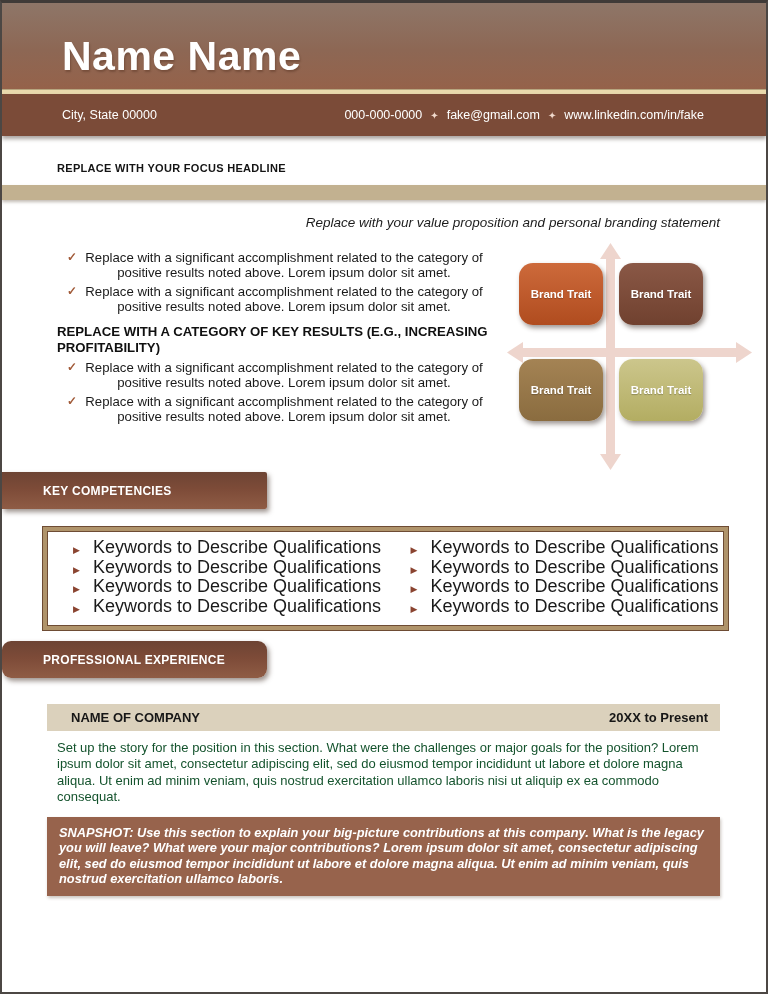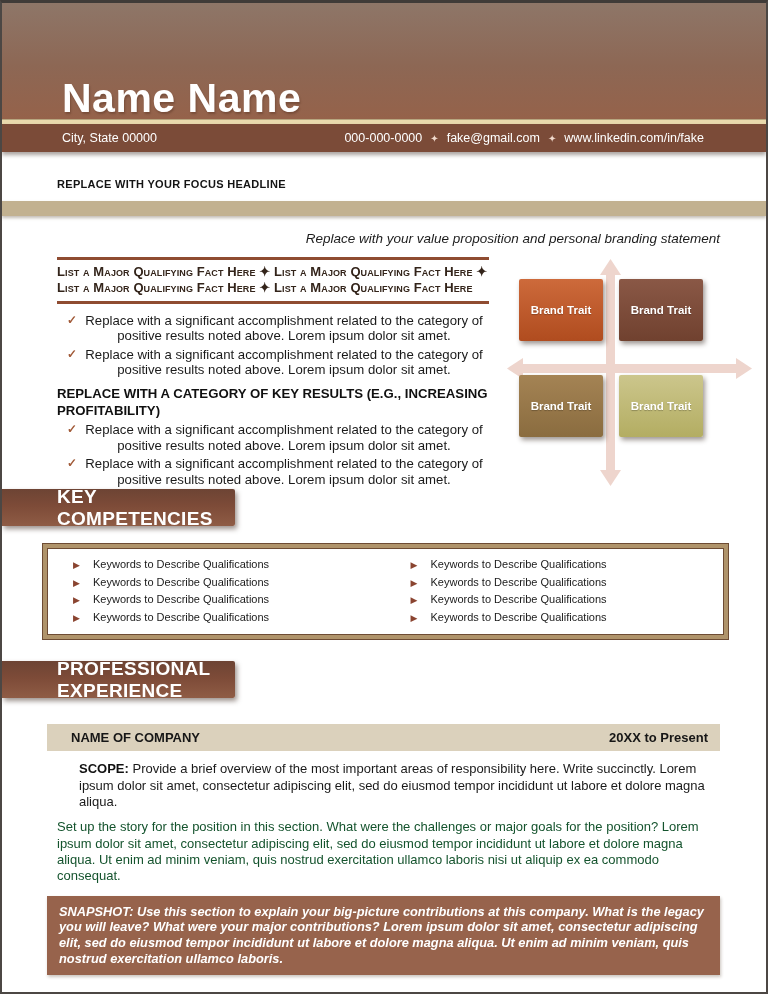--- a/index.html
+++ b/index.html
@@ -6,30 +6,30 @@
   html,body { background:#ffffff; }
   body { font-family:"Liberation Sans", sans-serif; width:768px; }
 
   .page {
     position:relative; width:768px; height:994px; background:#fff;
     border:2px solid #4c4744; border-top:3px solid #403b38; overflow:hidden;
   }
 
   
   .band-name {
-    height:116px; background:linear-gradient(180deg,#8e7668 0%,#8d6754 55%,#95624a 100%);
-    display:flex; align-items:flex-end; padding:0 0 0 60px;
+    height:86px; background:linear-gradient(180deg,#8e7668 0%,#8d6754 55%,#95624a 100%);
+    display:flex; align-items:flex-end; padding:0 0 12px 60px;
   }
   .band-name h1 {
     color:#ffffff; font-size:41px; font-weight:bold; letter-spacing:.5px;
     text-shadow:1px 2px 2px rgba(60,30,15,.30); line-height:1;
   }
   .cream-line { height:5px; background:#ead9ad; border-top:1px solid #b7a67f; }
   .band-contact {
-    height:28px; background:#7b4b38; color:#fff; display:flex; align-items:center;
+    height:42px; background:#7b4b38; color:#fff; display:flex; align-items:center;
     justify-content:space-between; padding:0 62px 0 60px; font-size:12.5px;
     box-shadow:0 3px 4px rgba(40,25,15,.4);
   }
   .contact-right { display:flex; align-items:center; gap:8px; }
   .contact-right .sep { color:#f0d9cc; font-size:10px; }
   .contact-right span[data-interactable="true"] { cursor:pointer; }
 
   
   .headline { margin:26px 46px 0 55px; font-size:11px; font-weight:bold; color:#141414; letter-spacing:.3px; }
   .tan-band { margin-top:11px; height:15px; background:#c2b190; box-shadow:0 2px 3px rgba(80,60,40,.35); }
@@ -46,49 +46,49 @@
   }
   .category { margin-top:9px; }
   .category-heading { font-size:13.2px; font-weight:bold; color:#101010; line-height:1.25; }
   .acc-item { display:flex; margin-top:3px; }
   .acc-check { flex:0 0 22px; padding-left:10px; color:#a15a38; font-size:12px; font-weight:bold; }
   .acc-text { flex:1; font-size:13.2px; color:#1a1a1a; line-height:1.17;text-align:center; }
 
   
   .quad-arrows { position:absolute; left:0; top:0; }
   .trait {
-    position:absolute; width:84px; height:62px; border-radius:2px;
+    position:absolute; width:84px; height:62px; border-radius:14px;
     display:flex; align-items:center; justify-content:center;
     color:#fff; font-size:11.5px; font-weight:bold;
     box-shadow:2px 3px 5px rgba(40,25,15,.45);
     text-shadow:0 1px 1px rgba(0,0,0,.25);
   }
   .trait-0 { left:12px; top:20px; }
   .trait-1 { left:112px; top:20px; }
   .trait-2 { left:12px; top:116px; }
   .trait-3 { left:112px; top:116px; }
 
   
   .banner {
-    margin-top:2px; width:233px; height:37px;
+    margin-top:2px; width:265px; height:37px;
     background:linear-gradient(180deg,#6d4434 0%,#7d4b38 45%,#8f5c45 100%);
     box-shadow:2px 3px 5px rgba(60,40,30,.5); border-radius:0 2px 2px 0;
-    display:flex; align-items:center; padding-left:55px;
-    color:#fff; font-size:19px; font-weight:bold; letter-spacing:.3px;
-  }
-  .banner.pe { margin-top:21px; }
+    display:flex; align-items:center; padding-left:41px;
+    color:#fff; font-size:12px; font-weight:bold; letter-spacing:.3px;
+  }
+  .banner.pe { margin-top:10px;border-radius:9px; }
 
   
   .kw-outer { margin:17px 37px 0 40px; border:1px solid #6e4c34; }
   .kw-mid { border:4px solid #b0946b; }
   .kw-inner { border:1px solid #6e4c34; background:#fff; padding:7px 0 8px 0; display:flex; }
   .kw-col { width:50%; }
   .kw-item { display:flex; align-items:baseline; line-height:16.5px; }
   .kw-bullet { flex:0 0 20px; padding-left:25px; box-sizing:content-box; color:#8a4430; font-size:9px; }
-  .kw-text { font-size:11px; color:#1a1a1a; }
+  .kw-text { font-size:18px; color:#1a1a1a; }
 
   
   .company-band {
     margin:26px 46px 0 45px; height:27px; background:#dbd1bc;
     display:flex; align-items:center; justify-content:space-between; padding:0 12px 0 24px;
   }
   .company-name { font-size:13px; font-weight:bold; color:#161616; }
   .company-dates { font-size:13px; font-weight:bold; color:#161616; }
   .job-title { margin:14px 46px 0 55px; font-size:13.5px; font-weight:bold; color:#121212; }
   .scope { margin:10px 46px 0 77px; font-size:13px; color:#1a1a1a; line-height:1.26; }
@@ -119,23 +119,20 @@
       <span data-interactable="true">www.linkedin.com/in/fake</span>
     </span>
   </div>
 
   <div class="headline" data-interactable="false">REPLACE WITH YOUR FOCUS HEADLINE</div>
   <div class="tan-band" data-interactable="false"></div>
   <div class="value-prop" data-interactable="false">Replace with your value proposition and personal branding statement</div>
 
   <div class="columns" data-interactable="false">
     <div class="col-left" data-interactable="false">
-      <div class="facts-box" data-interactable="false">
-        <span data-interactable="false">List a Major Qualifying Fact Here ✦ List a Major Qualifying Fact Here ✦ List a Major Qualifying Fact Here ✦ List a Major Qualifying Fact Here</span>
-      </div>
 
       <div class="category" data-interactable="false">
         <div class="acc-item" data-interactable="false">
           <span class="acc-check" data-interactable="false">✓</span>
           <span class="acc-text" data-interactable="false">Replace with a significant accomplishment related to the category of positive results noted above. Lorem ipsum dolor sit amet.</span>
         </div>
         <div class="acc-item" data-interactable="false">
           <span class="acc-check" data-interactable="false">✓</span>
           <span class="acc-text" data-interactable="false">Replace with a significant accomplishment related to the category of positive results noted above. Lorem ipsum dolor sit amet.</span>
         </div>
@@ -230,23 +227,20 @@
   <div class="banner pe" data-interactable="false">
     <span data-interactable="false">PROFESSIONAL EXPERIENCE</span>
   </div>
 
   <div class="company-band" data-interactable="false">
     <span class="company-name" data-interactable="false">NAME OF COMPANY</span>
     <span class="company-dates" data-interactable="false">20XX to Present</span>
   </div>
 
 
-  <div class="scope" data-interactable="false">
-    <b data-interactable="false">SCOPE:</b><span data-interactable="false"> Provide a brief overview of the most important areas of responsibility here. Write succinctly. Lorem ipsum dolor sit amet, consectetur adipiscing elit, sed do eiusmod tempor incididunt ut labore et dolore magna aliqua.</span>
-  </div>
 
   <div class="story" data-interactable="false">Set up the story for the position in this section. What were the challenges or major goals for the position? Lorem ipsum dolor sit amet, consectetur adipiscing elit, sed do eiusmod tempor incididunt ut labore et dolore magna aliqua. Ut enim ad minim veniam, quis nostrud exercitation ullamco laboris nisi ut aliquip ex ea commodo consequat.</div>
 
   <div class="snapshot" data-interactable="false">
     <span data-interactable="false">SNAPSHOT: Use this section to explain your big-picture contributions at this company. What is the legacy you will leave? What were your major contributions? Lorem ipsum dolor sit amet, consectetur adipiscing elit, sed do eiusmod tempor incididunt ut labore et dolore magna aliqua. Ut enim ad minim veniam, quis nostrud exercitation ullamco laboris.</span>
   </div>
 
 </div>
 
 </body></html>

